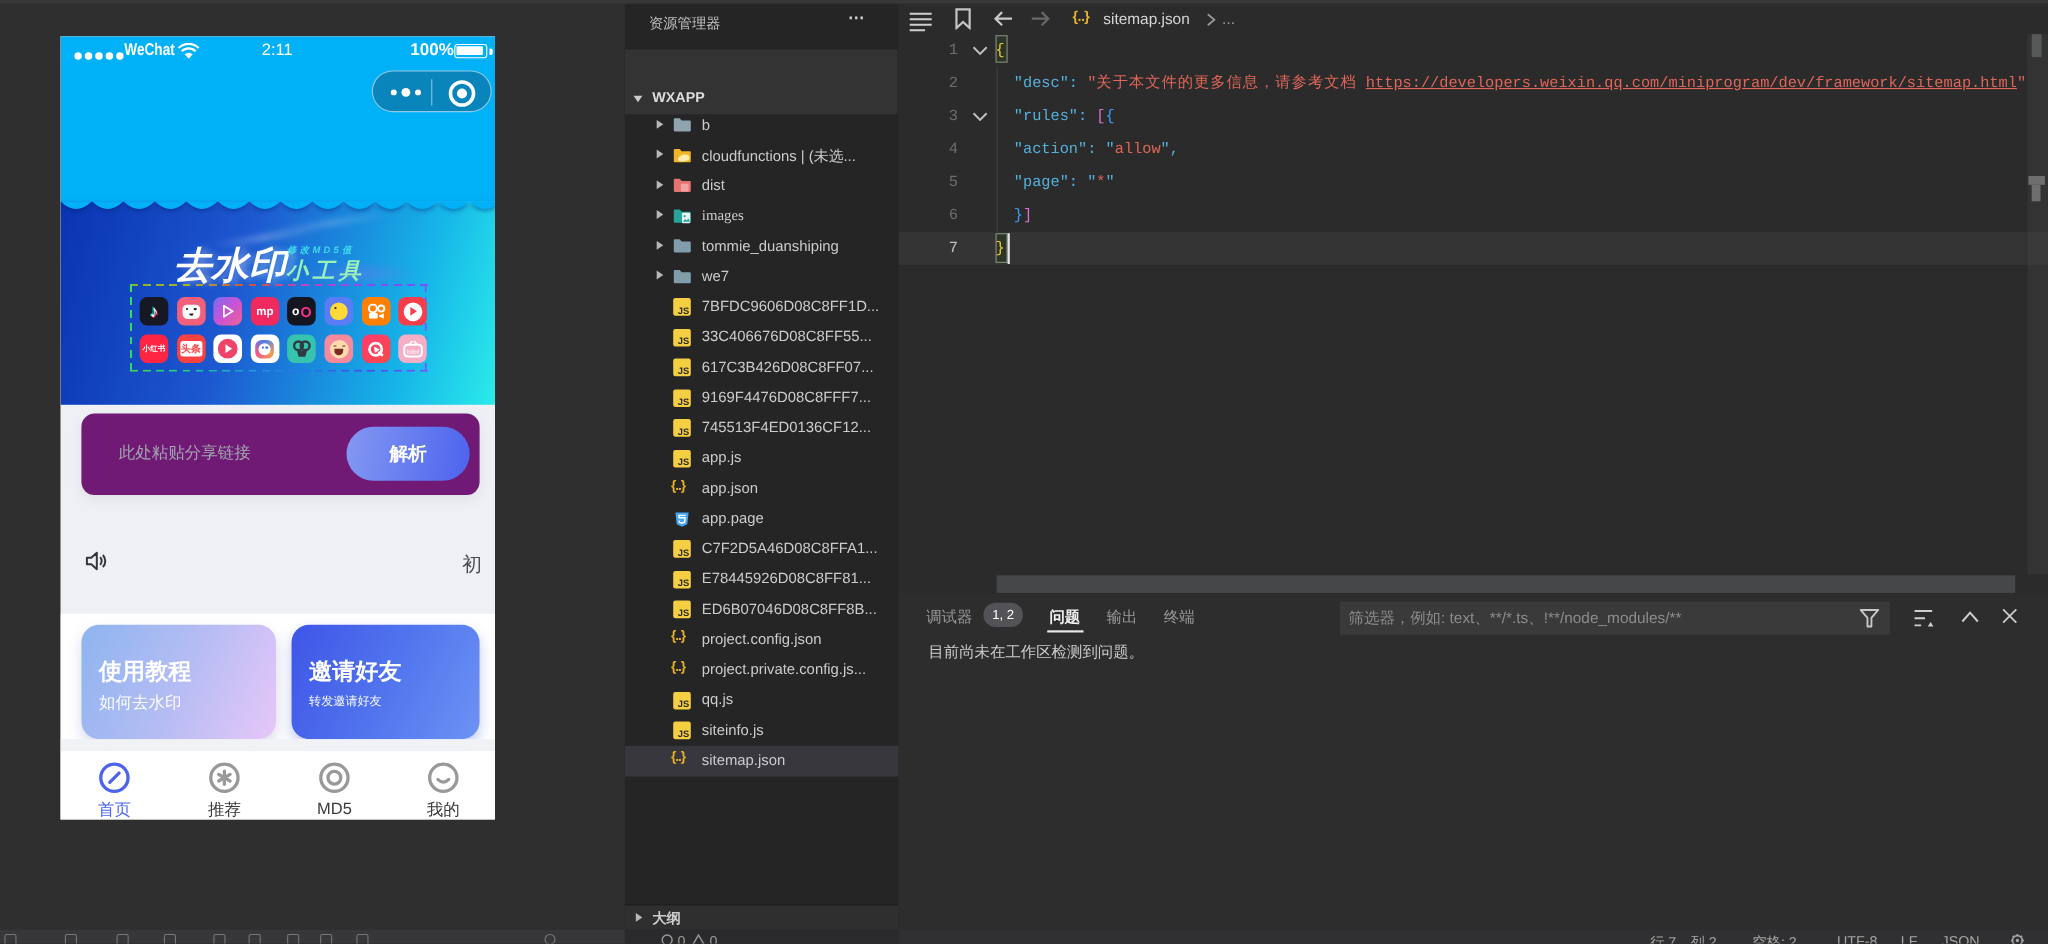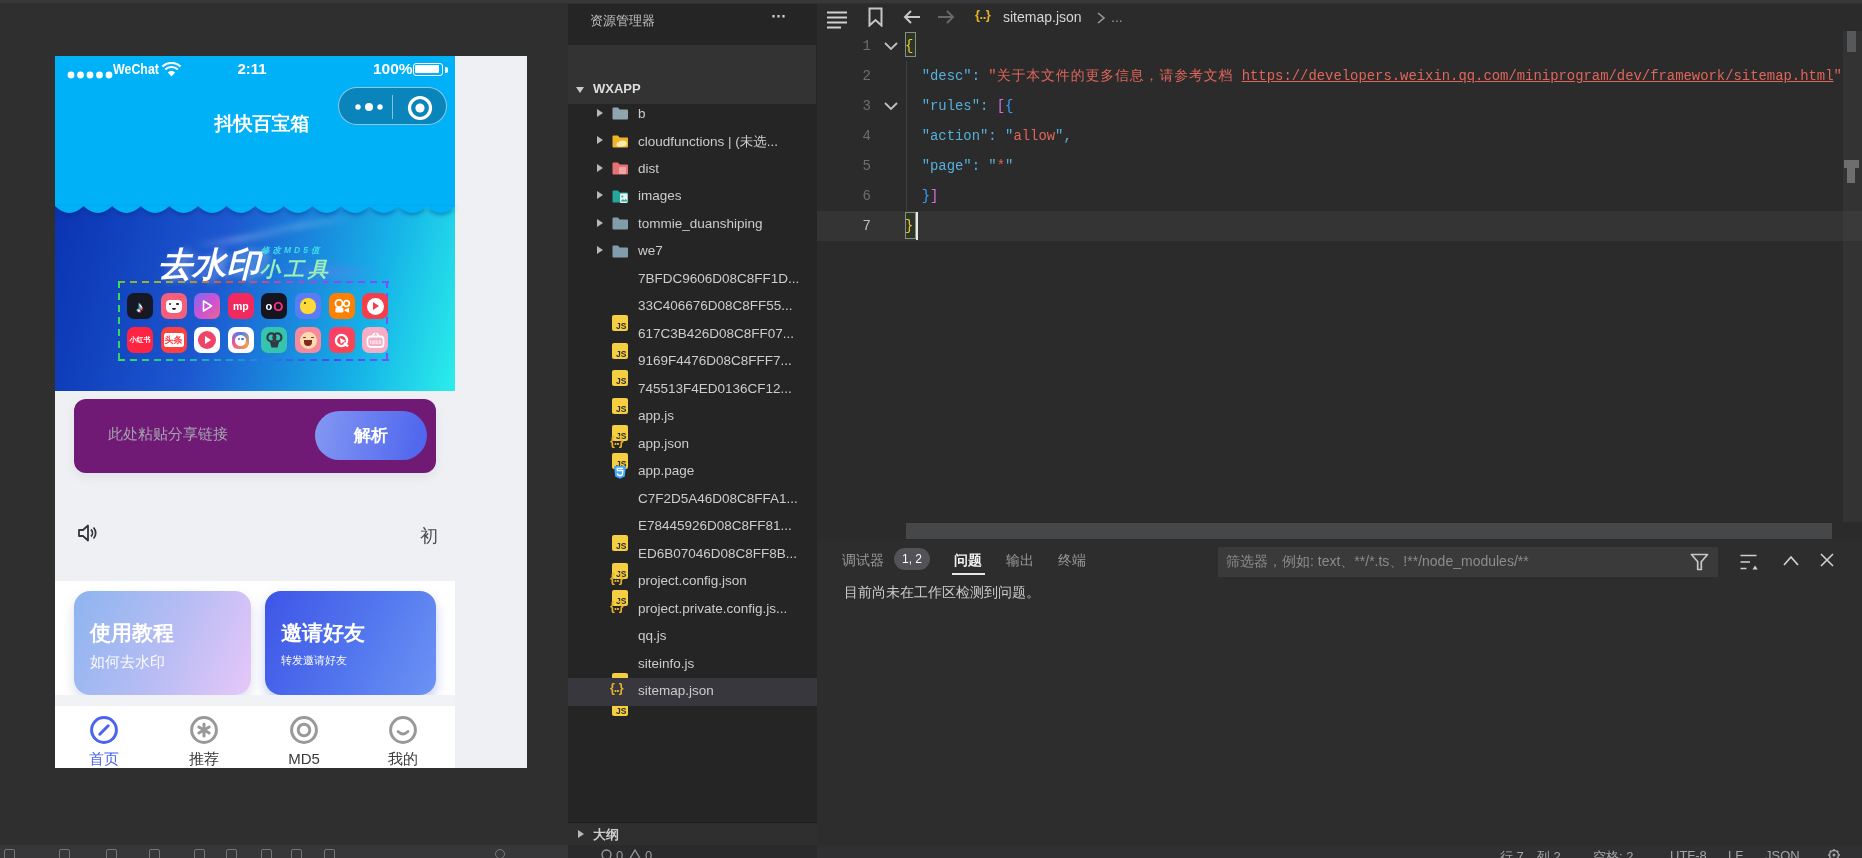--- a/index.html
+++ b/index.html
@@ -7,47 +7,46 @@
     font-family:"Liberation Sans", sans-serif; }
   .abs { position:absolute; }
   #stage { position:relative; width:1862px; height:858px; overflow:hidden; }
 </style>
 </head>
 <body>
 <div id="stage">
 
   <div class="abs" style="left:0;top:0;width:1862px;height:3px;background:#38383a"></div>
 
-  <div id="phone" class="abs" style="left:55px;top:56px;width:472px;height:712px;background:#eef0f3;overflow:hidden">
+  <div id="phone" class="abs" style="left:55px;top:33px;width:395px;height:712px;background:#eef0f3;overflow:hidden">
 
     <div class="abs" style="left:0;top:0;width:400px;height:150px;background:#00b1f8"></div>
 
     <div class="abs" style="left:12px;top:9px;width:46px;height:8px">
       <svg width="46" height="8">
           <circle cx="4" cy="4" r="3.4" fill="#fff"></circle>
           <circle cx="13.5" cy="4" r="3.4" fill="#fff"></circle>
           <circle cx="23" cy="4" r="3.4" fill="#fff"></circle>
           <circle cx="32.5" cy="4" r="3.4" fill="#fff"></circle>
           <circle cx="42" cy="4" r="3.4" fill="#fff"></circle>
         </svg>
     </div>
     <div class="abs" style="left:58px;top:4px;color:#fff;font-size:15.5px;font-weight:bold;transform:scaleX(.8);transform-origin:left center">WeChat</div>
     <svg class="abs" style="left:106px;top:6px" width="21" height="16" viewBox="0 0 21 16">
       <path d="M10.5 14.5 L6.8 10.4 a5.6 5.6 0 0 1 7.4 0 Z" fill="#fff"></path>
       <path d="M4.2 7.6 a9 9 0 0 1 12.6 0" fill="none" stroke="#fff" stroke-width="2.1"></path>
       <path d="M1.4 4.6 a13 13 0 0 1 18.2 0" fill="none" stroke="#fff" stroke-width="2.1"></path>
     </svg>
-    <div class="abs" style="left:173px;top:4px;width:48px;text-align:center;color:#fff;font-size:15px;font-weight:bold">2:11</div>
+    <div class="abs" style="left:173px;top:4px;width:48px;text-align:center;color:#fff;font-size:15px;font-weight:normal">2:11</div>
     <div class="abs" style="left:318px;top:4px;color:#fff;font-size:15.5px;font-weight:bold">100%</div>
     <div class="abs" style="left:358px;top:7px;width:30px;height:13px;border:1.5px solid #fff;border-radius:3px">
       <div class="abs" style="left:1px;top:1px;width:24px;height:8px;background:#fff;border-radius:1px"></div>
     </div>
     <div class="abs" style="left:390px;top:10.5px;width:2.5px;height:6px;background:#fff;border-radius:0 2px 2px 0"></div>
 
-    <div class="abs" style="left:0;top:55px;width:414px;text-align:center;color:#fff;font-size:19px;font-weight:bold">抖快百宝箱</div>
 
     <div class="abs" style="left:283px;top:31px;width:109px;height:38px;background:rgba(16,107,150,.62);border:1px solid rgba(255,255,255,.55);border-radius:19px">
       <svg class="abs" style="left:14px;top:14px" width="36" height="10">
           <circle cx="5" cy="5" r="2.7" fill="#fff"></circle>
           <circle cx="16" cy="5" r="4" fill="#fff"></circle>
           <circle cx="27" cy="5" r="2.7" fill="#fff"></circle>
         </svg>
       <div class="abs" style="left:53px;top:7px;width:1px;height:24px;background:rgba(255,255,255,.5)"></div>
       <svg class="abs" style="left:67px;top:6px" width="28" height="28">
           <circle cx="14" cy="14" r="10.5" fill="none" stroke="#fff" stroke-width="3.2"></circle>
@@ -244,21 +243,21 @@
         </svg>
       <div class="abs" style="left:318px;top:44px;width:60px;text-align:center;color:#3a3a3a;font-size:15px">我的</div>
     </div>
   </div>
 
   <style>
     .trow { position:absolute; left:0; width:249px; height:27.5px; }
     .tarr { position:absolute; left:29px; top:8px; width:0; height:0; border-left:6px solid #b8b8b8; border-top:4.5px solid transparent; border-bottom:4.5px solid transparent; }
     .tico { position:absolute; left:44px; top:5.5px; }
     .tlab { position:absolute; left:70px; top:5px; color:#cccccc; font-size:13.5px; white-space:nowrap; }
-    .jsic { position:absolute; left:44px; top:5.5px; width:16px; height:16px; background:#f5ce42; border-radius:2px; color:#2b2b2b; font-size:8.5px; font-weight:bold; text-align:right; line-height:22px; padding-right:1.5px;margin-top:44px; }
+    .jsic { position:absolute; left:44px; top:5.5px; width:16px; height:16px; background:#f5ce42; border-radius:2px; color:#2b2b2b; font-size:8.5px; font-weight:bold; text-align:right; line-height:22px; padding-right:1.5px; }
     .jsonic { position:absolute; left:42px; top:3px; width:20px; color:#e8b32a; font-size:12.5px; font-weight:bold; letter-spacing:-1px; }
   </style>
   <div id="explorer" class="abs" style="left:568px;top:4px;width:249px;height:854px;background:#252526;overflow:hidden">
     <div class="abs" style="left:22px;top:8px;color:#c0c0c0;font-size:13px">资源管理器</div>
     <div class="abs" style="left:203px;top:3px;color:#cfcfcf;font-size:15px;font-weight:bold;letter-spacing:1px">⋯</div>
 
     <div class="abs" style="left:0;top:41px;width:248px;height:59px;background:#333334"></div>
     <div class="abs" style="left:0;top:71px;width:248px;height:30px">
       <span class="abs" style="left:8px;top:12px;width:0;height:0;border-top:6px solid #cccccc;border-left:4.5px solid transparent;border-right:4.5px solid transparent"></span>
       <span class="abs" style="left:25px;top:6px;color:#dddddd;font-size:13px;font-weight:bold">WXAPP</span>
@@ -281,21 +280,21 @@
         <span class="tlab">cloudfunctions | (未选...</span>
       </div>
       <div class="trow" style="top:55.0px;">
         <span class="tarr"></span>
         <svg class="tico" width="17" height="15">
             <path d="M0.5 2.5 a1 1 0 0 1 1-1 h4.4 l1.8 2 h7.3 a1 1 0 0 1 1 1 v8 a1 1 0 0 1 -1 1 h-13.5 a1 1 0 0 1 -1-1 z" fill="#e57373"></path>
             <rect x="7" y="6" width="7" height="7" rx="1" fill="#f2a3a3"></rect>
           </svg>
         <span class="tlab">dist</span>
       </div>
-      <div class="trow" style="top:82.5px;">
+      <div class="trow" style="top:82.5px;font-family:Liberation Serif, serif;">
         <span class="tarr"></span>
         <svg class="tico" width="17" height="15">
             <path d="M0.5 2.5 a1 1 0 0 1 1-1 h4.4 l1.8 2 h7.3 a1 1 0 0 1 1 1 v8 a1 1 0 0 1 -1 1 h-13.5 a1 1 0 0 1 -1-1 z" fill="#26a69a"></path>
             <rect x="8" y="4.5" width="7.5" height="9.5" rx="1" fill="#e8f3f1"></rect>
             <circle cx="10.3" cy="7.5" r="1" fill="#26a69a"></circle>
             <path d="M8.6 12.5 l2.2-2.5 1.6 1.5 1.4-1.8 1.7 2.8 z" fill="#26a69a"></path>
           </svg>
         <span class="tlab">images</span>
       </div>
       <div class="trow" style="top:110.0px;">

